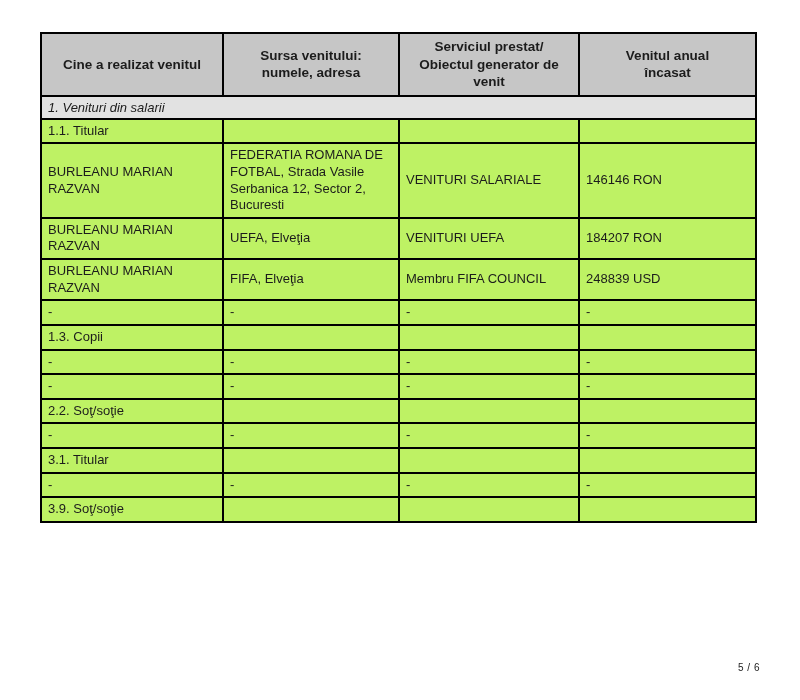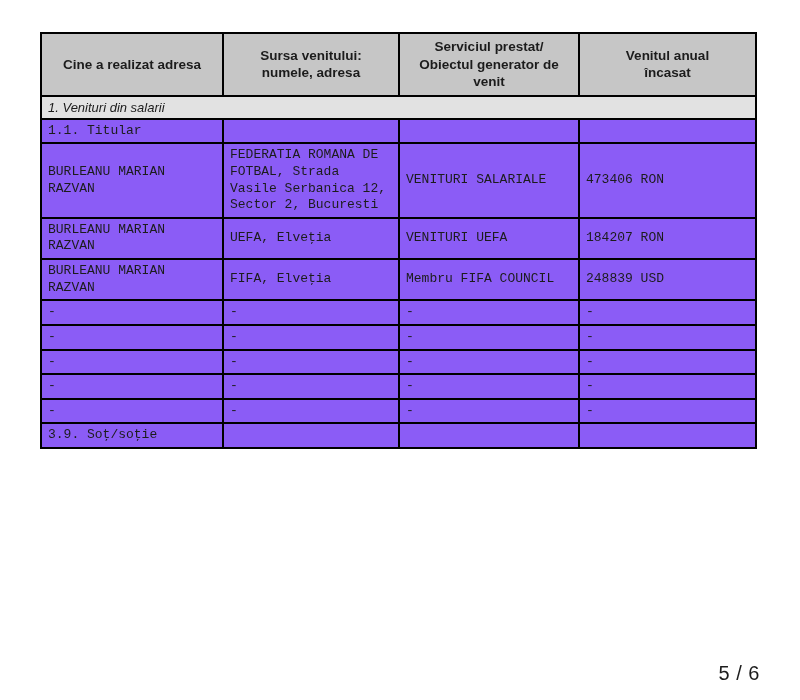--- a/index.html
+++ b/index.html
@@ -48,46 +48,45 @@
     background: var(--section-bg, #e2e2e2);
     font-style: italic;
     font-size: 13.5px;
     height: 20px;
     padding: 2px 6px;
     margin-left: 13px;
   }
   td.cell {
     height: 23px;
     line-height: 1.28;
-    background: #8b5cf6;
-    font-family: Liberation Mono, monospace;
+    background: #bef264;
   }
   .page-number {
     position: absolute;
     right: 40px;
     top: 662px;
-    font-size: 20px;
+    font-size: 10px;
     color: #1c1c1c;
     letter-spacing: 0.5px;
   }
 </style>
 </head>
 <body>
 
 <div class="page">
   <table class="income-table">
     <colgroup>
       <col style="width:182px">
       <col style="width:176px">
       <col style="width:180px">
       <col style="width:177px">
     </colgroup>
     <thead>
       <tr>
-          <th>Cine a realizat adresa</th>
+          <th>Cine a realizat venitul</th>
           <th>Sursa venitului:
 numele, adresa</th>
           <th>Serviciul prestat/
 Obiectul generator de
 venit</th>
           <th>Venitul anual
 încasat</th>
         </tr>
     </thead>
     <tbody>
@@ -97,57 +96,75 @@
         <tr>
           <td class="cell">1.1. Titular</td>
           <td class="cell"></td>
           <td class="cell"></td>
           <td class="cell"></td>
         </tr>
         <tr>
           <td class="cell">BURLEANU MARIAN RAZVAN</td>
           <td class="cell">FEDERATIA ROMANA DE FOTBAL, Strada Vasile Serbanica 12, Sector 2, Bucuresti</td>
           <td class="cell">VENITURI SALARIALE</td>
-          <td class="cell">473406 RON</td>
+          <td class="cell">146146 RON</td>
         </tr>
         <tr>
           <td class="cell">BURLEANU MARIAN RAZVAN</td>
           <td class="cell">UEFA, Elveţia</td>
           <td class="cell">VENITURI UEFA</td>
           <td class="cell">184207 RON</td>
         </tr>
         <tr>
           <td class="cell">BURLEANU MARIAN RAZVAN</td>
           <td class="cell">FIFA, Elveţia</td>
           <td class="cell">Membru FIFA COUNCIL</td>
           <td class="cell">248839 USD</td>
         </tr>
         <tr>
           <td class="cell">-</td>
           <td class="cell">-</td>
           <td class="cell">-</td>
           <td class="cell">-</td>
         </tr>
         <tr>
+          <td class="cell">1.3. Copii</td>
+          <td class="cell"></td>
+          <td class="cell"></td>
+          <td class="cell"></td>
+        </tr>
+        <tr>
           <td class="cell">-</td>
           <td class="cell">-</td>
           <td class="cell">-</td>
           <td class="cell">-</td>
         </tr>
         <tr>
           <td class="cell">-</td>
           <td class="cell">-</td>
           <td class="cell">-</td>
           <td class="cell">-</td>
         </tr>
         <tr>
+          <td class="cell">2.2. Soţ/soţie</td>
+          <td class="cell"></td>
+          <td class="cell"></td>
+          <td class="cell"></td>
+        </tr>
+        <tr>
           <td class="cell">-</td>
           <td class="cell">-</td>
           <td class="cell">-</td>
           <td class="cell">-</td>
+        </tr>
+        <tr>
+          <td class="cell">3.1. Titular</td>
+          <td class="cell"></td>
+          <td class="cell"></td>
+          <td class="cell"></td>
         </tr>
         <tr>
           <td class="cell">-</td>
           <td class="cell">-</td>
           <td class="cell">-</td>
           <td class="cell">-</td>
         </tr>
         <tr>
           <td class="cell">3.9. Soţ/soţie</td>
           <td class="cell"></td>

